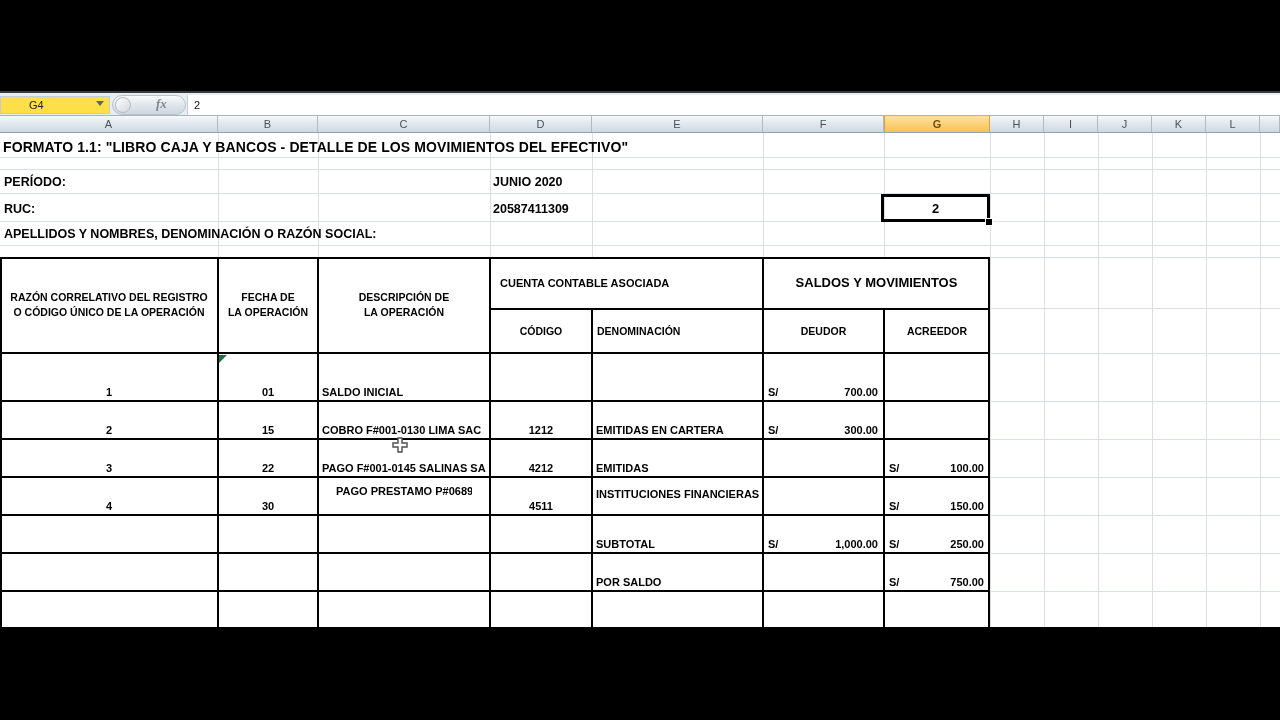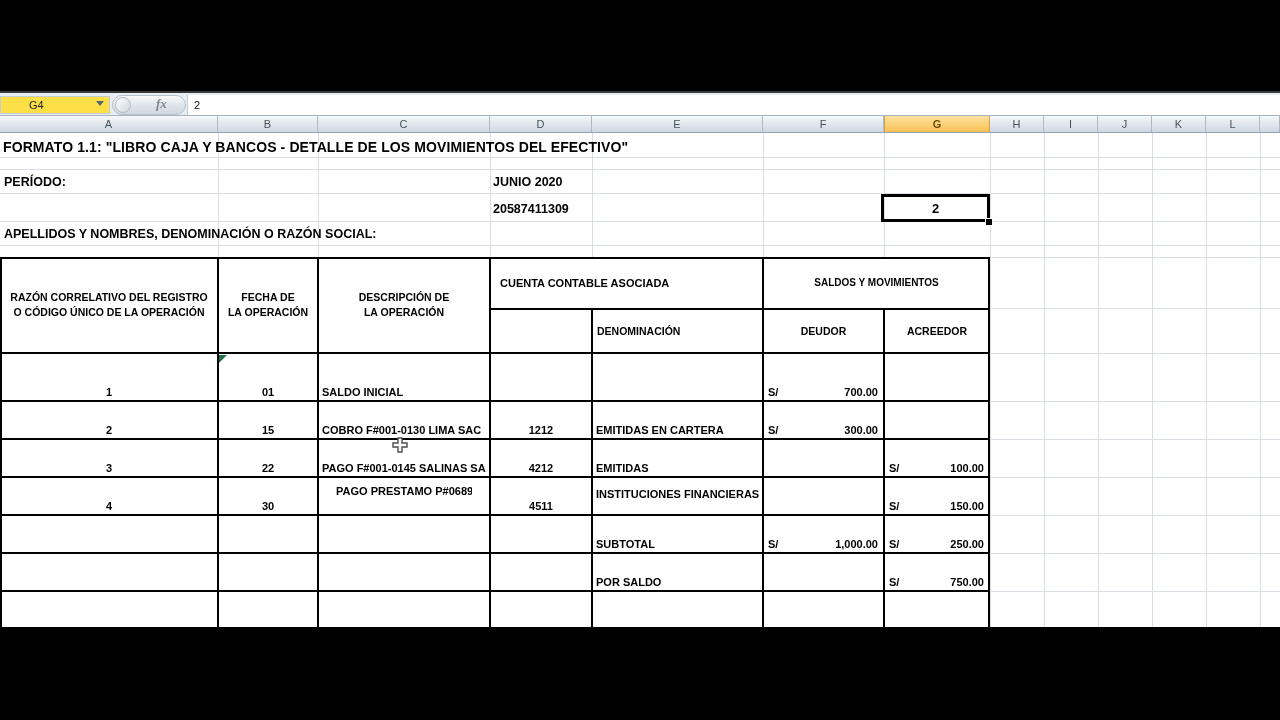--- a/index.html
+++ b/index.html
@@ -110,38 +110,40 @@
       <div class="gl-v" style="left: 1044px;"></div>
       <div class="gl-v" style="left: 1098px;"></div>
       <div class="gl-v" style="left: 1152px;"></div>
       <div class="gl-v" style="left: 1206px;"></div>
       <div class="gl-v" style="left: 1260px;"></div>
     </div>
 
   <div class="abs" id="title-cell">FORMATO 1.1: "LIBRO CAJA Y BANCOS - DETALLE DE LOS MOVIMIENTOS DEL EFECTIVO"</div>
   <div class="abs info-label" style="left:4px;top:172px;width:480px;height:20px;">PERÍODO:</div>
   <div class="abs info-value" style="left:493px;top:172px;width:260px;height:20px;">JUNIO 2020</div>
+  <div class="abs info-label" style="left:4px;top:199px;width:480px;height:20px;">RUC:</div>
   <div class="abs info-value" style="left:493px;top:199px;width:260px;height:20px;">20587411309</div>
   <div class="abs info-label" style="left:4px;top:224px;width:486px;height:20px;">APELLIDOS Y NOMBRES, DENOMINACIÓN O RAZÓN SOCIAL:</div>
 
   <div class="hdrcell" style="left:0;top:257px;width:218px;height:96px;flex-direction:column;justify-content:center;font-size:10.5px;line-height:15px;text-align:center;">
     <div>RAZÓN CORRELATIVO DEL REGISTRO</div>
     <div>O CÓDIGO ÚNICO DE LA OPERACIÓN</div>
   </div>
   <div class="hdrcell" style="left:218px;top:257px;width:100px;height:96px;flex-direction:column;justify-content:center;font-size:10.5px;line-height:15px;text-align:center;">
     <div>FECHA DE</div>
     <div>LA OPERACIÓN</div>
   </div>
   <div class="hdrcell" style="left:318px;top:257px;width:172px;height:96px;flex-direction:column;justify-content:center;font-size:10.5px;line-height:15px;text-align:center;">
     <div>DESCRIPCIÓN DE</div>
     <div>LA OPERACIÓN</div>
   </div>
   <div class="hdrcell" style="left:0;top:353px;width:490px;height:1px;"></div>
   <div class="hdrcell" style="left:490px;top:257px;width:273px;height:51px;font-size:11px;padding-left:10px;">CUENTA CONTABLE ASOCIADA</div>
-  <div class="hdrcell" style="left:763px;top:257px;width:227px;height:51px;font-size:10px;justify-content:center;">SALDOS Y MOVIMIENTOS</div>
+  <div class="hdrcell" style="left:763px;top:257px;width:227px;height:51px;font-size:13px;justify-content:center;">SALDOS Y MOVIMIENTOS</div>
+  <div class="hdrcell" style="left:490px;top:308px;width:102px;height:45px;font-size:10.5px;justify-content:center;">CÓDIGO</div>
   <div class="hdrcell" style="left:592px;top:308px;width:171px;height:45px;font-size:10.5px;padding-left:5px;">DENOMINACIÓN</div>
   <div class="hdrcell" style="left:763px;top:308px;width:121px;height:45px;font-size:10.5px;justify-content:center;">DEUDOR</div>
   <div class="hdrcell" style="left:884px;top:308px;width:106px;height:45px;font-size:10.5px;justify-content:center;">ACREEDOR</div>
 
   <div id="table-cells">
       <div class="cell c-center" style="left: 0px; top: 353px; width: 218px; height: 48px; padding-bottom: 3px;">1</div>
       <div class="cell c-center" style="left: 218px; top: 353px; width: 100px; height: 48px; padding-bottom: 3px;">01</div>
       <div class="cell c-left" style="left: 318px; top: 353px; width: 172px; height: 48px; padding-bottom: 3px;">SALDO INICIAL</div>
       <div class="cell money" style="left: 763px; top: 353px; width: 121px; height: 48px; padding-bottom: 3px;">
         <span>S/</span>

